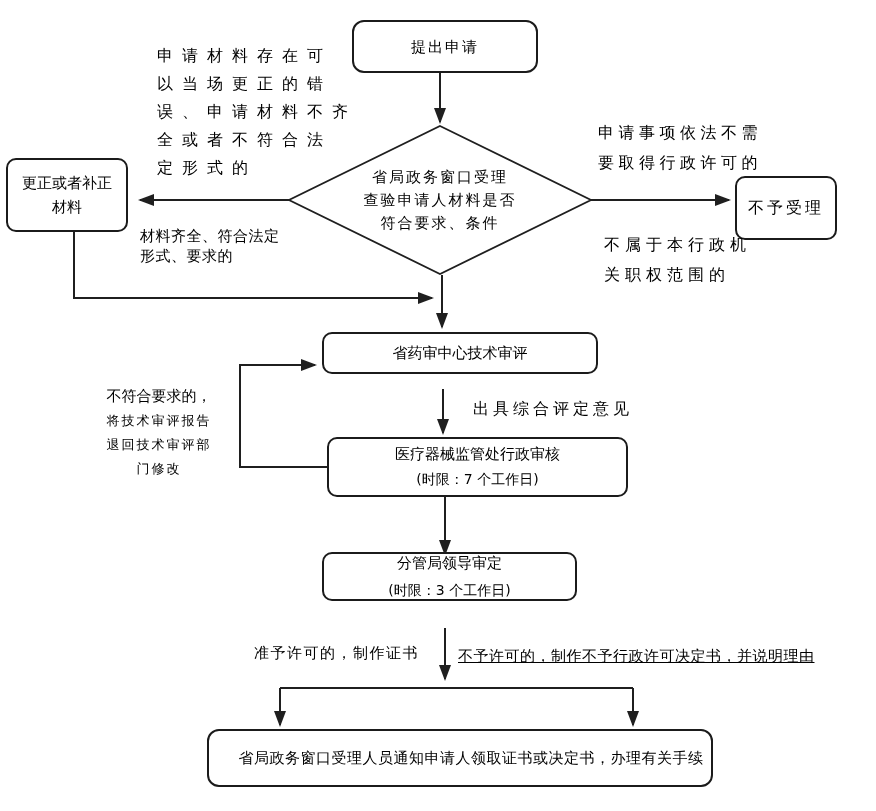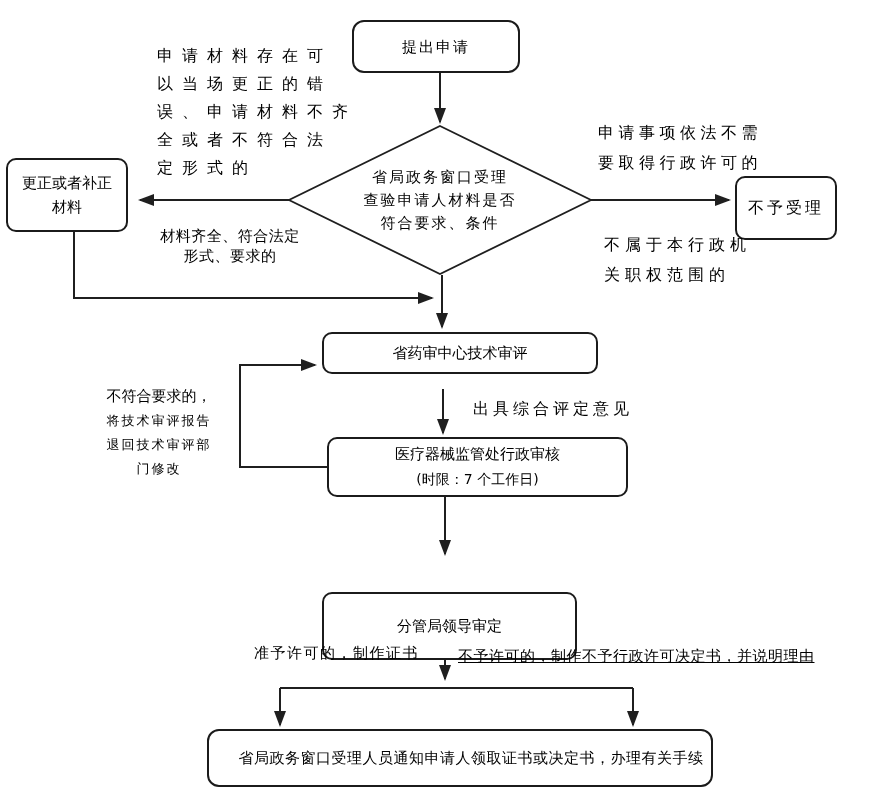--- a/index.html
+++ b/index.html
@@ -9,35 +9,35 @@
   .node{position:absolute;box-sizing:border-box;background:#ffffff;border:2px solid #1b1b1b;
         display:flex;flex-direction:column;align-items:center;justify-content:center;
         text-align:center;font-size:15px;line-height:24px;}
   .r10{border-radius:10px;}
   .r12{border-radius:12px;}
   .preline{white-space:pre-line;}
   .ann{position:absolute;white-space:pre-line;color:#000;}
   .ann-correctable{left:157px;top:42px;font-size:16px;letter-spacing:9px;line-height:28px;}
   .ann-no-license{left:598px;top:118px;font-size:16px;letter-spacing:4.5px;line-height:30px;}
   .ann-jurisdiction{left:604px;top:230px;font-size:16px;letter-spacing:5px;line-height:30px;}
-  .ann-materials{left:140px;top:226px;width:180px;text-align:center;font-size:15px;
+  .ann-materials{left:140px;top:226px;width:180px;font-size:15px;
                  letter-spacing:0.5px;line-height:20px;}
   .ann-feedback{left:95px;top:361px;width:128px;text-align:center;line-height:23px;}
   .ann-feedback .head{font-size:15px;letter-spacing:0;}
   .ann-feedback .rest{font-size:13px;letter-spacing:2px;}
   .ann-evaluation{left:473px;top:399px;font-size:16px;letter-spacing:4px;}
   .ann-approval{left:479px;top:508px;font-size:15px;letter-spacing:0.5px;}
   .ann-grant{left:254px;top:644px;font-size:15px;letter-spacing:1.5px;}
   .ann-deny{left:458px;top:647px;font-size:15px;letter-spacing:0.5px;text-decoration:underline;}
-  .node-start{left:352px;top:20px;width:168px;height:53px;letter-spacing:2px;}
+  .node-start{left:352px;top:20px;width:186px;height:53px;letter-spacing:2px;}
   .node-correct{left:6px;top:158px;width:122px;height:74px;}
   .node-reject{left:735px;top:176px;width:102px;height:64px;font-size:16px;letter-spacing:3px;}
   .node-review{left:322px;top:332px;width:276px;height:42px;line-height:23px;}
   .node-audit{left:327px;top:437px;width:301px;height:60px;line-height:25px;}
-  .node-approve{left:322px;top:592px;width:255px;height:68px;line-height:27px;}
+  .node-approve{left:322px;top:552px;width:255px;height:49px;line-height:27px;}
   .node-notify{left:207px;top:729px;width:506px;height:58px;letter-spacing:0.5px;padding-left:22px;}
   .decision-text{position:absolute;left:300px;top:163px;width:280px;height:74px;
                  display:flex;align-items:center;justify-content:center;text-align:center;
                  font-size:15px;letter-spacing:2px;line-height:23px;background:transparent;}
   .limit{font-size:14px;}
 </style>
 </head>
 <body>
 
 <div class="canvas">
@@ -86,20 +86,21 @@
     <span>省药审中心技术审评</span>
   </div>
 
   <div class="node r10 node-audit">
     <span>医疗器械监管处行政审核</span>
     <span class="limit">(时限：7 个工作日)</span>
   </div>
 
   <div class="node r10 node-approve">
     <span>分管局领导审定</span>
+    <span class="limit">(时限：3 个工作日)</span>
   </div>
 
   <div class="node r12 node-notify">
     <span>省局政务窗口受理人员通知申请人领取证书或决定书，办理有关手续</span>
   </div>
 
   <div class="ann ann-correctable">申请材料存在可
 以当场更正的错
 误、申请材料不齐
 全或者不符合法

